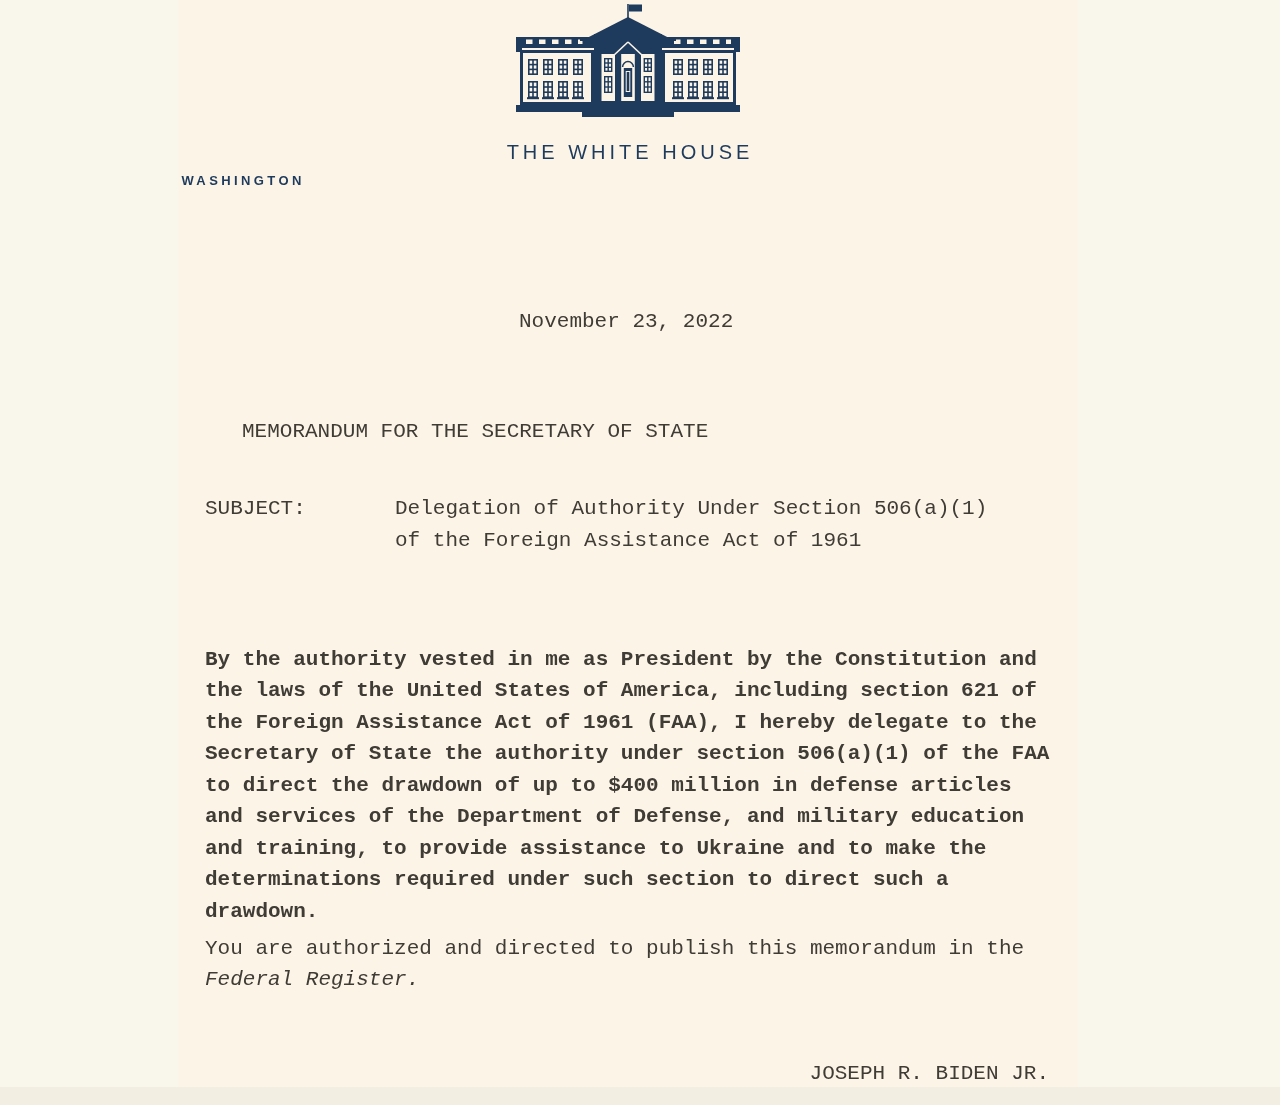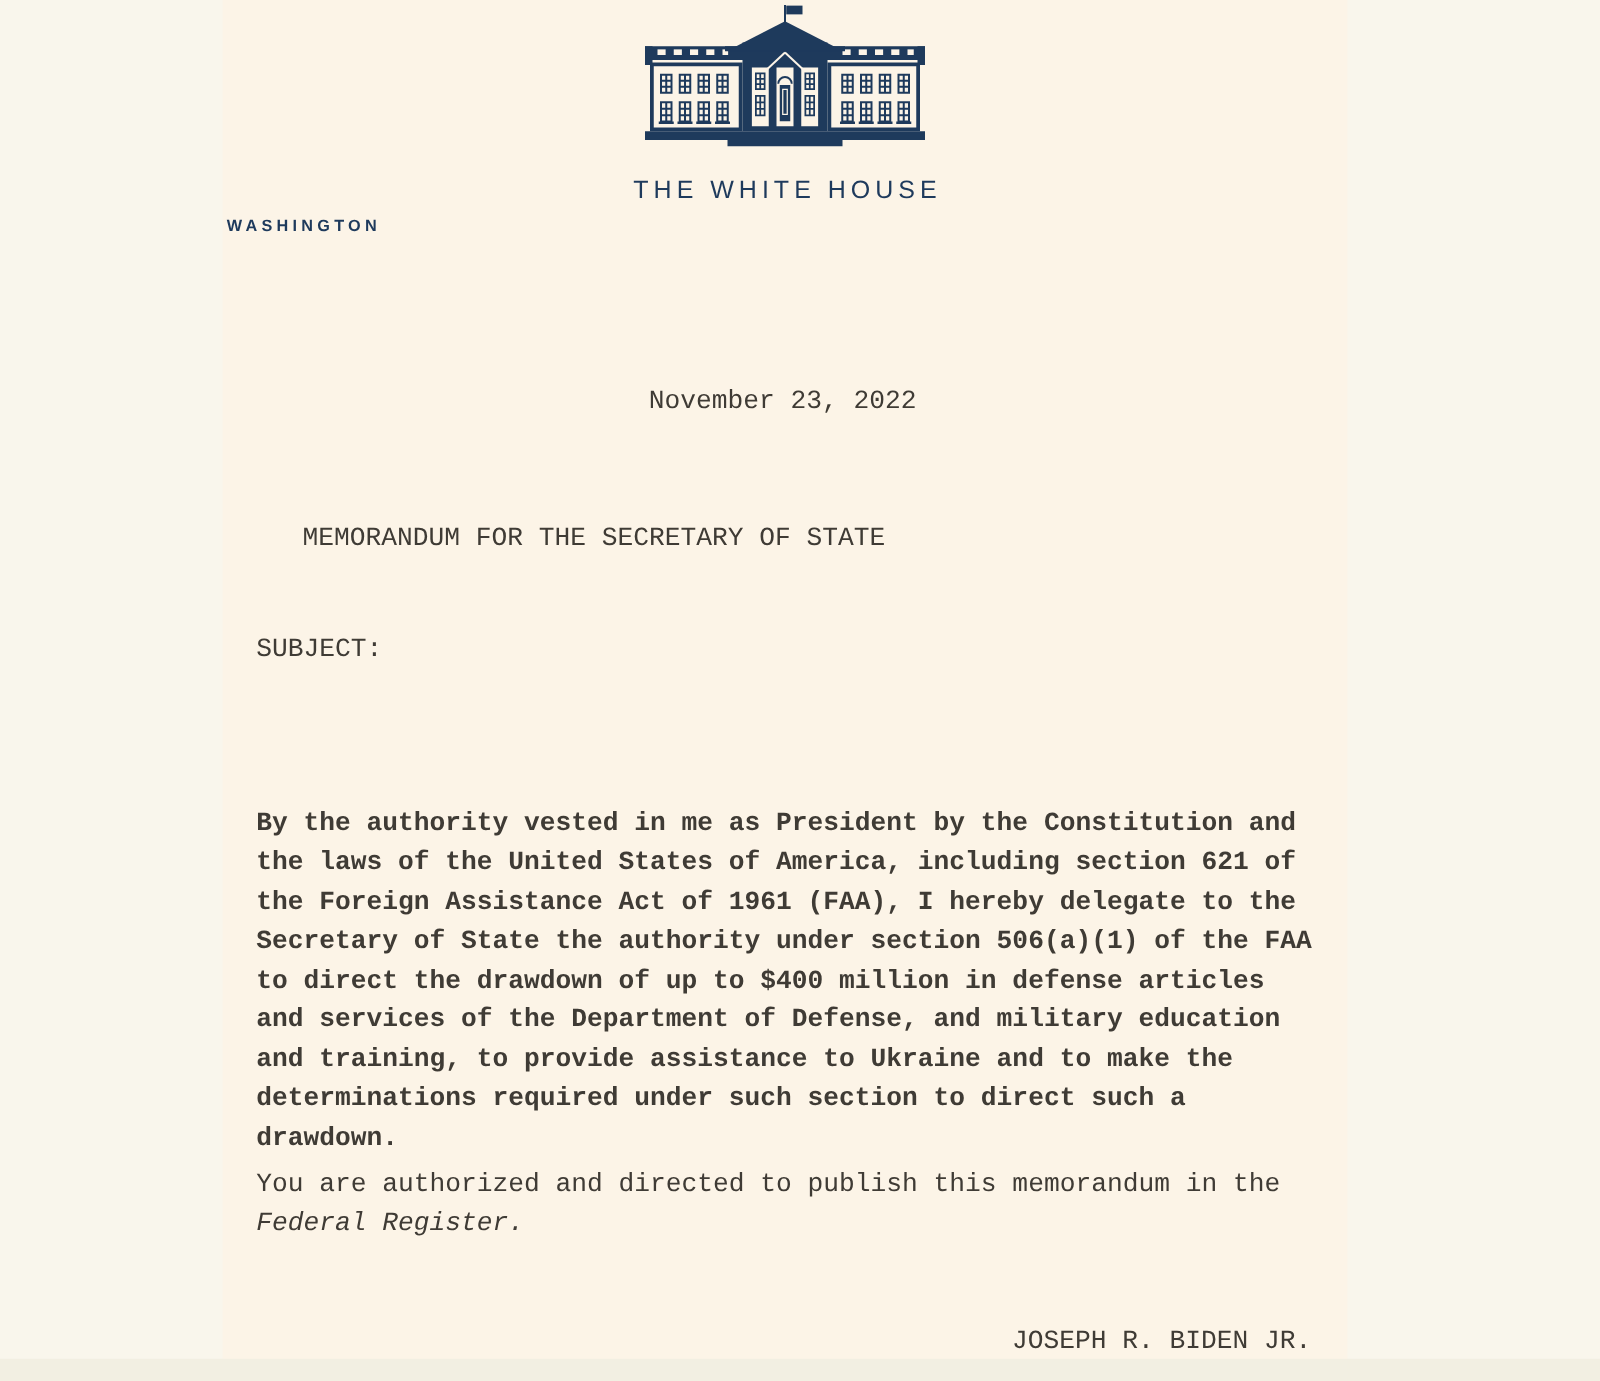--- a/index.html
+++ b/index.html
@@ -55,21 +55,21 @@
 
   .tw {
     font-family: "Liberation Mono", "DejaVu Sans Mono", monospace;
     font-size: 21px;
     color: var(--ink);
     line-height: 31.45px;
     white-space: pre-line;
   }
   .date      { position: absolute; top: 306px; left: 341px; }
   .memo-for  { position: absolute; top: 416px; left: 27px; margin-left: 37px; }
-  .subject-label   { position: absolute; top: 493px; left: 27px; margin-top: 12px; }
+  .subject-label   { position: absolute; top: 493px; left: 27px; }
   .subject-content { position: absolute; top: 493px; left: 217px; line-height: 31.8px; }
   .para1     { position: absolute; top: 644px; left: 27px; font-weight: bold; }
   .para2     { position: absolute; top: 933px; left: 27px; }
   .para2 .italic { font-style: italic; }
   .signature { position: absolute; top: 1058px; left: 27px; width: 844px; text-align: right; }
 </style>
 </head>
 <body>
 
 <div class="page">
@@ -189,20 +189,22 @@
     </div>
 
     <div class="brand-name">THE WHITE HOUSE</div>
     <div class="brand-city">WASHINGTON</div>
 
     <div class="tw date">November 23, 2022</div>
 
     <div class="tw memo-for">MEMORANDUM FOR THE SECRETARY OF STATE</div>
 
     <div class="tw subject-label">SUBJECT:</div>
+    <div class="tw subject-content"><span>Delegation of Authority Under Section 506(a)(1)</span>
+<span>of the Foreign Assistance Act of 1961</span></div>
 
     <div class="tw para1">By the authority vested in me as President by the Constitution and
 the laws of the United States of America, including section 621 of
 the Foreign Assistance Act of 1961 (FAA), I hereby delegate to the
 Secretary of State the authority under section 506(a)(1) of the FAA
 to direct the drawdown of up to $400 million in defense articles
 and services of the Department of Defense, and military education
 and training, to provide assistance to Ukraine and to make the
 determinations required under such section to direct such a
 drawdown.</div>

